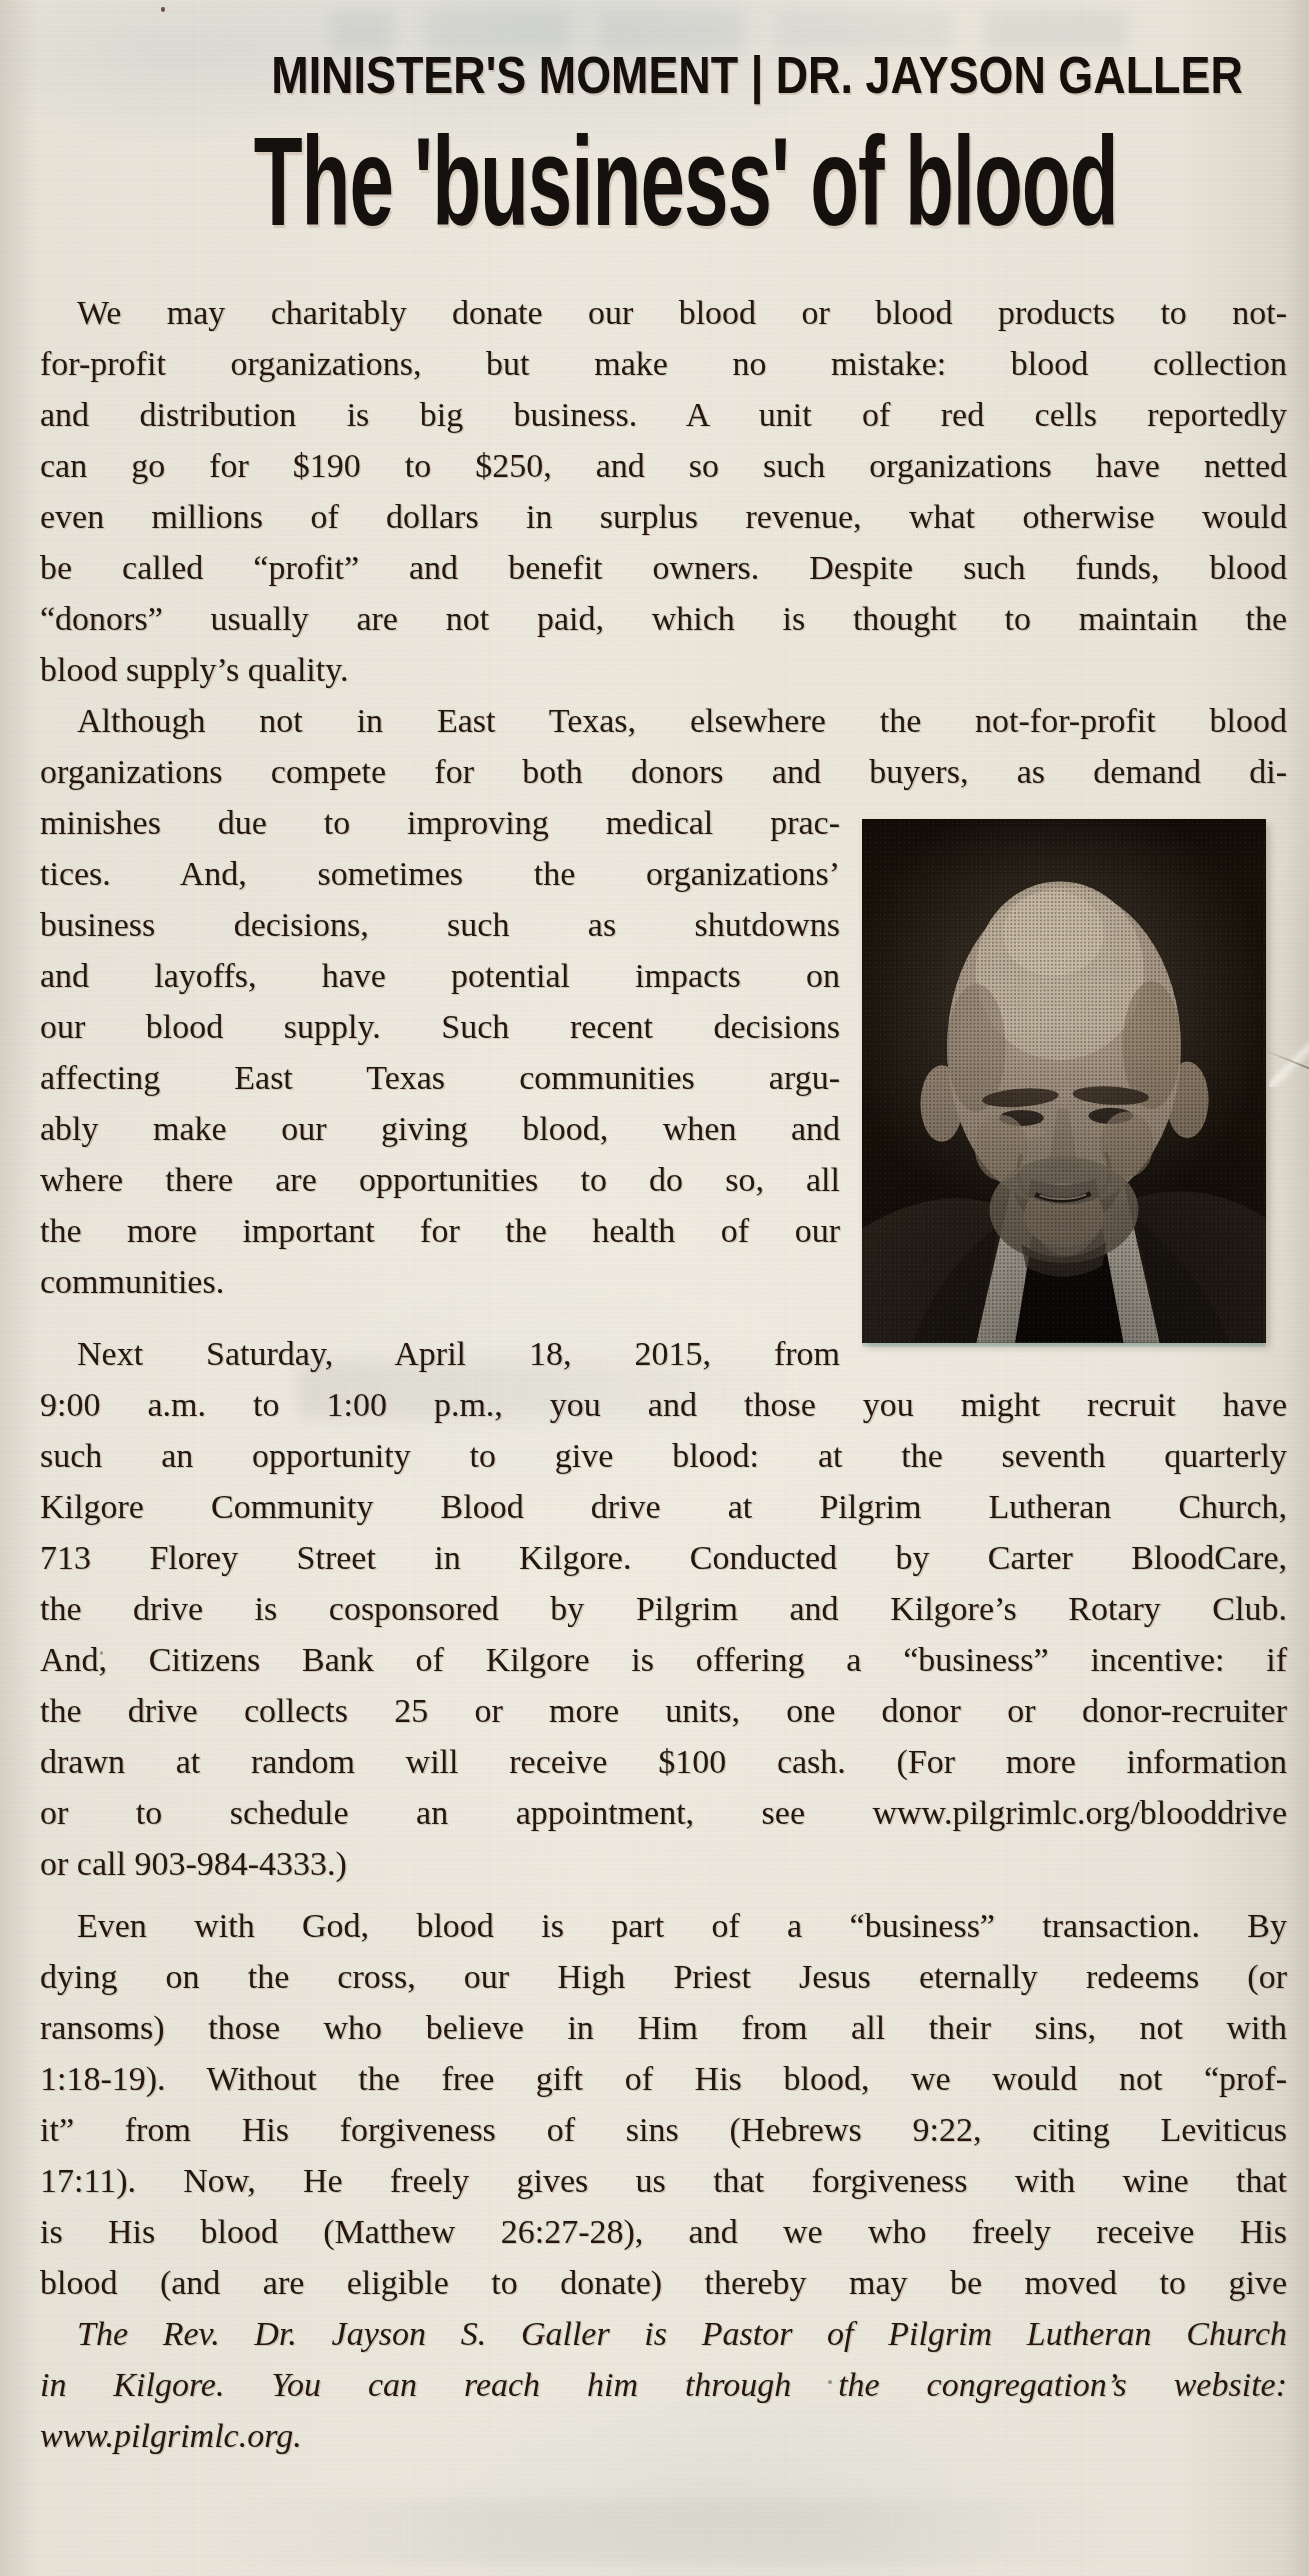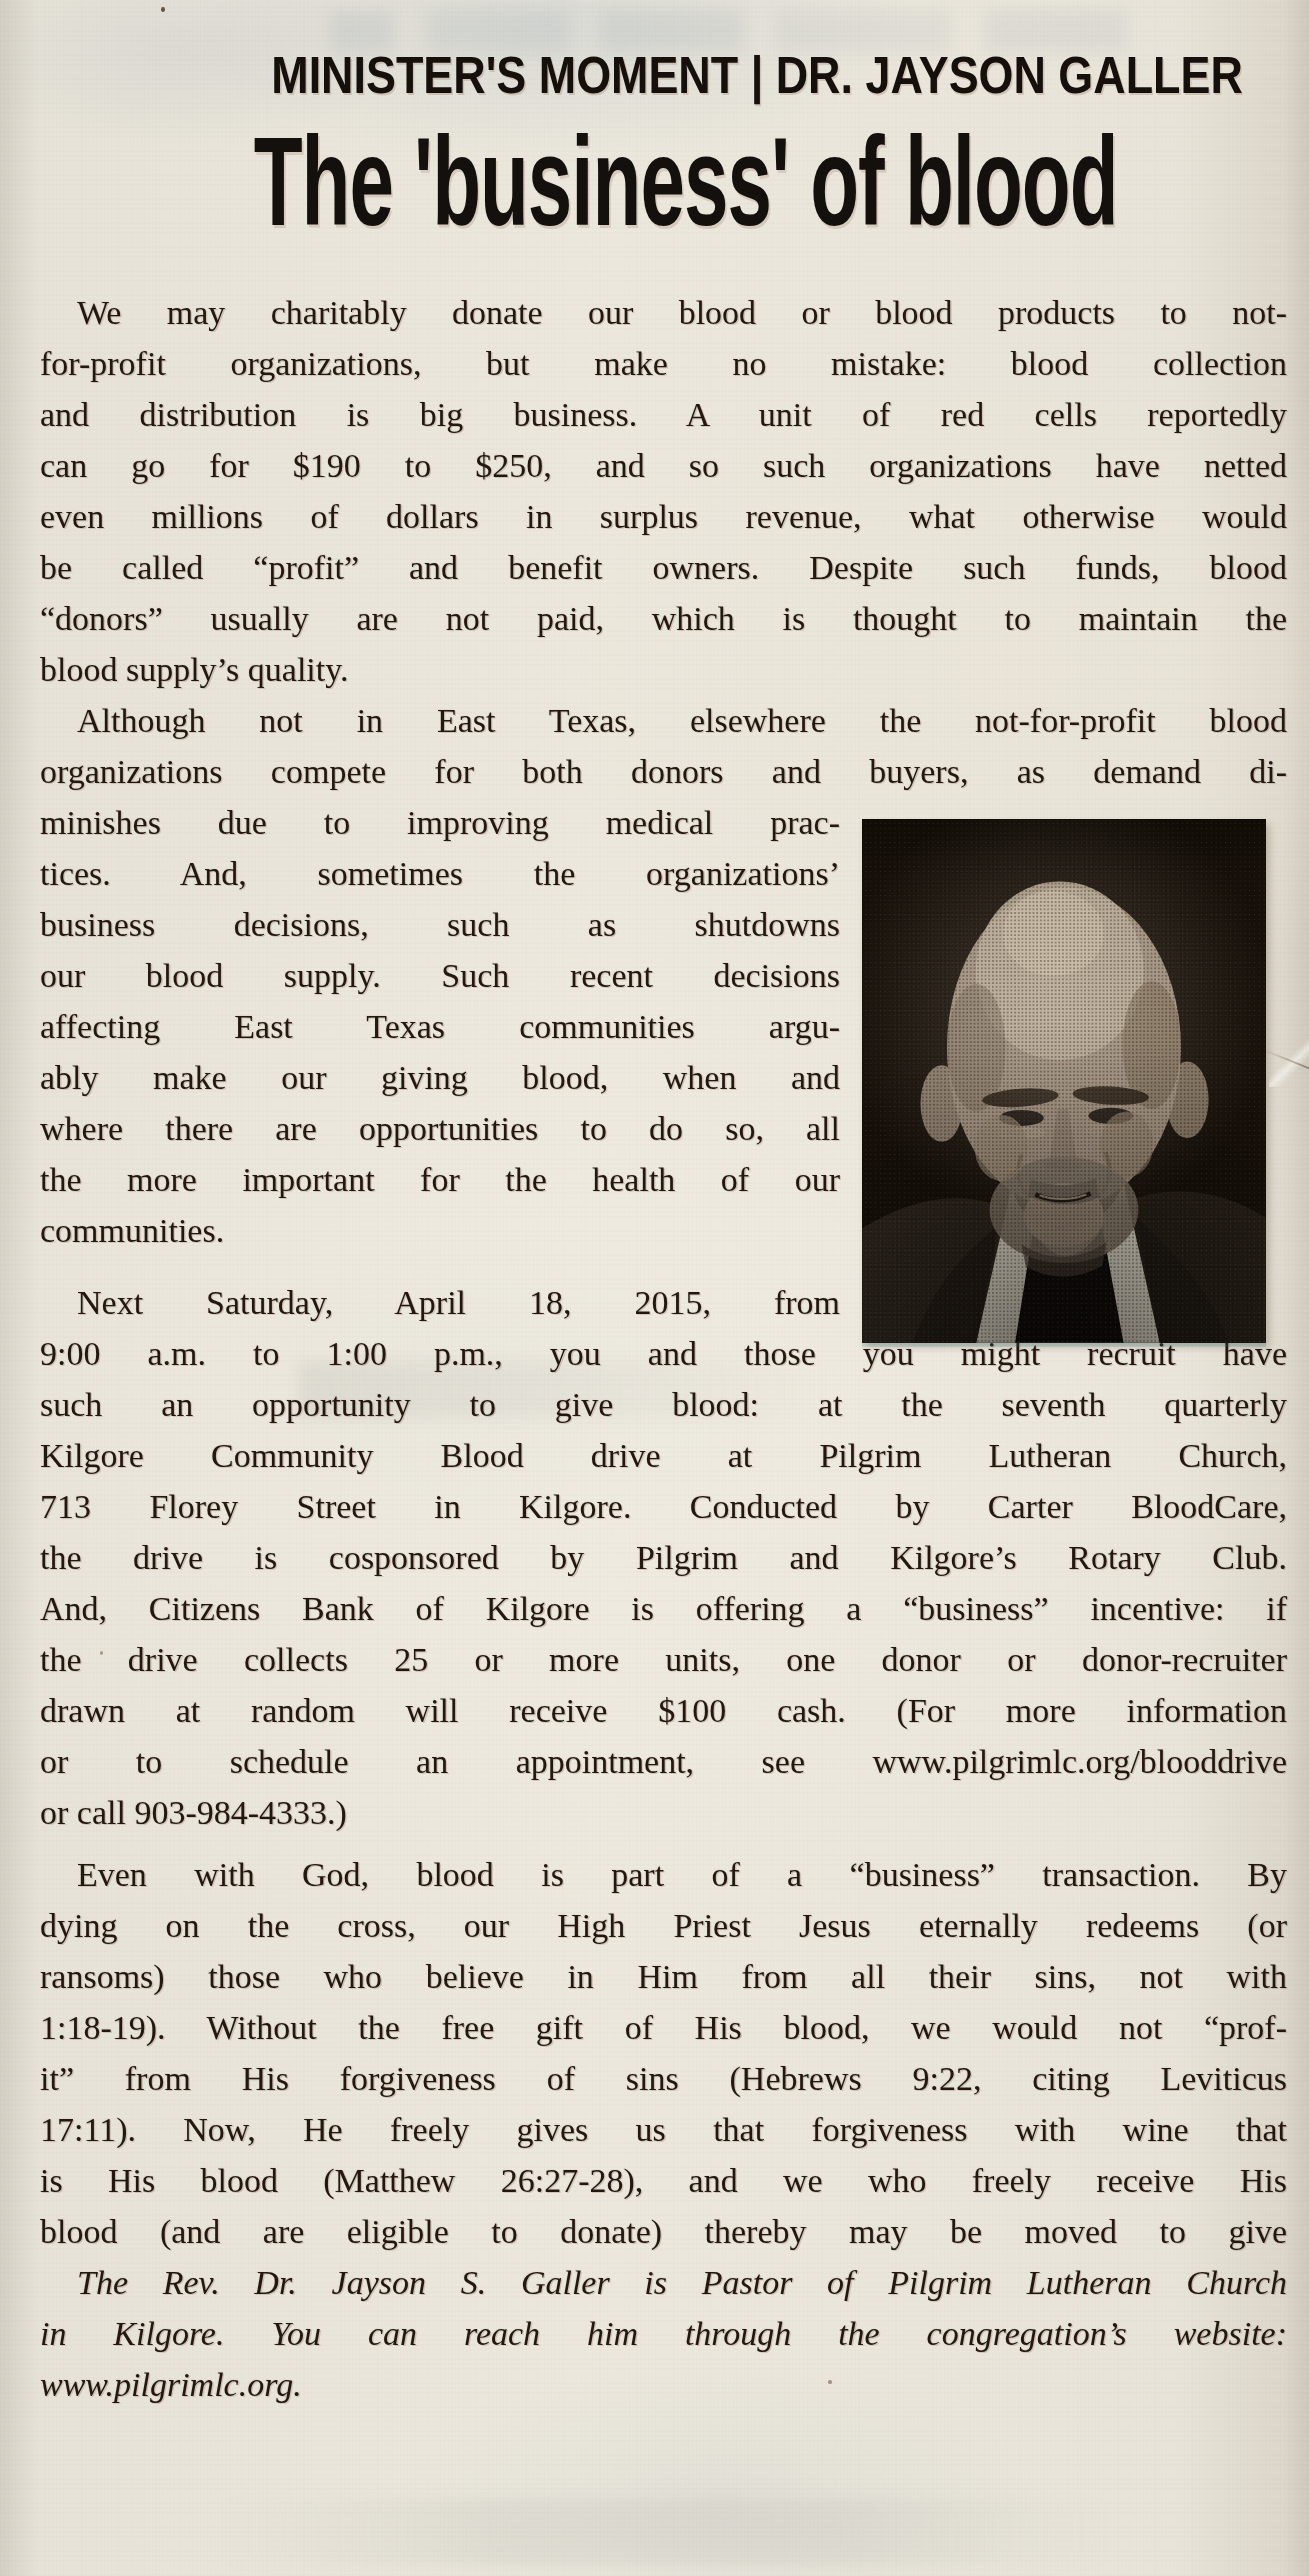--- a/index.html
+++ b/index.html
@@ -142,20 +142,21 @@
       <div class="line">can go for $190 to $250, and so such organizations have netted</div>
       <div class="line">even millions of dollars in surplus revenue, what otherwise would</div>
       <div class="line">be called “profit” and benefit owners. Despite such funds, blood</div>
       <div class="line">“donors” usually are not paid, which is thought to maintain the</div>
       <div class="line end">blood supply’s quality.</div>
       <div class="line indent">Although not in East Texas, elsewhere the not-for-profit blood</div>
       <div class="line">organizations compete for both donors and buyers, as demand di-</div>
       <div class="line narrow">minishes due to improving medical prac-</div>
       <div class="line narrow">tices. And, sometimes the organizations’</div>
       <div class="line narrow">business decisions, such as shutdowns</div>
+      <div class="line narrow">and layoffs, have potential impacts on</div>
       <div class="line narrow">our blood supply. Such recent decisions</div>
       <div class="line narrow">affecting East Texas communities argu-</div>
       <div class="line narrow">ably make our giving blood, when and</div>
       <div class="line narrow">where there are opportunities to do so, all</div>
       <div class="line narrow">the more important for the health of our</div>
       <div class="line narrow end">communities.</div>
       <div class="line narrow indent gap40">Next Saturday, April 18, 2015, from</div>
       <div class="line">9:00 a.m. to 1:00 p.m., you and those you might recruit have</div>
       <div class="line">such an opportunity to give blood: at the seventh quarterly</div>
       <div class="line">Kilgore Community Blood drive at Pilgrim Lutheran Church,</div>

